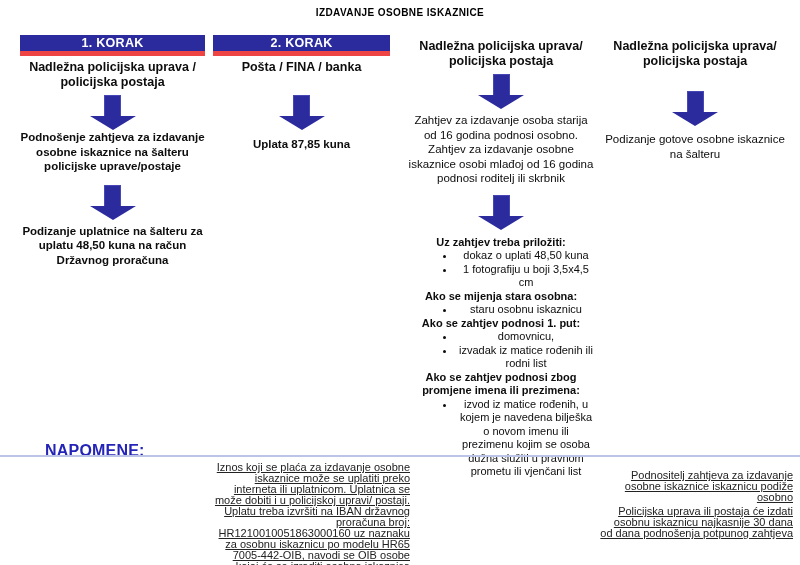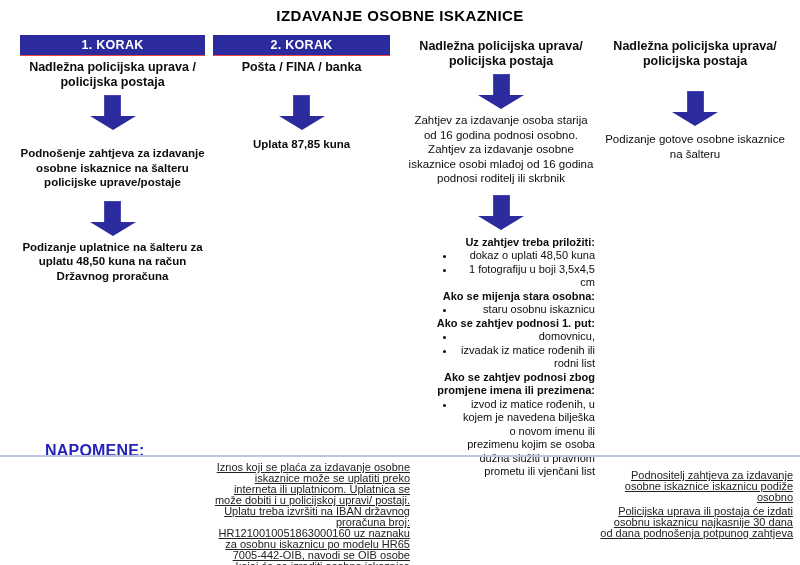--- a/index.html
+++ b/index.html
@@ -3,60 +3,60 @@
 <meta charset="utf-8">
 <style>
   * { margin:0; padding:0; box-sizing:border-box; }
   html,body { background:#ffffff; }
   .page {
     position:relative; width:800px; height:565px; background:#ffffff;
     font-family:"Liberation Sans", sans-serif; color:#111; overflow:hidden;
   }
   .title {
     position:absolute; top:7px; left:0; width:800px; text-align:center;
-    font-size:15px; font-weight:bold; letter-spacing:0.4px; color:#000;
+    font-size:10px; font-weight:bold; letter-spacing:0.4px; color:#000;
   }
   .col { position:absolute; top:35px; }
   .col-1 { left:20px;  width:185px; }
   .col-2 { left:213px; width:177px; }
   .col-3 { left:407px; width:188px; }
   .col-4 { left:600px; width:190px; }
   .step-bar {
     height:21px; background:#2b2b9e; color:#ffffff;
     display:flex; align-items:center; justify-content:center;
     font-size:12.5px; font-weight:bold; letter-spacing:0.3px;
-    border-bottom:1px solid #ef4444;
+    border-bottom:5px solid #ef4444;
   }
   .subheader {
     margin-top:4px; text-align:center; font-weight:bold;
     font-size:12.5px; line-height:15px; color:#0d0d0d;
   }
   .arrow { display:flex; flex-direction:column; align-items:center; }
   .arrow .stem { width:17px; height:21px; background:#2b2b9e; border:1px solid #4646b4; border-bottom:none; }
   .arrow .head {
     width:0; height:0;
     border-left:23px solid transparent; border-right:23px solid transparent;
     border-top:14px solid #2b2b9e;
   }
   .step-text {
     text-align:center; font-size:11.5px; line-height:14.5px; color:#0d0d0d;
   }
   .bold-step { font-weight:bold; }
   .col-1 .arrow-a { margin-top:5px; }
-  .col-1 .text-a { margin-top:16px; }
+  .col-1 .text-a { margin-top:0; }
   .col-1 .arrow-b { margin-top:11px; }
   .col-1 .text-b { margin-top:4px; }
   .col-2 .arrow-a { margin-top:20px; }
   .col-2 .text-a { margin-top:7px; }
   .col-3 .arrow-a { margin-top:5px; }
   .col-3 .intro { margin-top:4px; }
   .col-3 .arrow-b { margin-top:9px; }
   .col-4 .arrow-a { margin-top:22px; }
   .col-4 .text-a { margin-top:6px; }
-  .details { margin-top:6px; text-align:right; font-size:11px; line-height:13.5px; color:#0d0d0d; }
+  .details { margin-top:6px; text-align:center; font-size:11px; line-height:13.5px; color:#0d0d0d; }
   .details .d-heading { font-weight:bold; }
   .details ul { list-style:disc; margin:0 0 0 6px; padding-left:13px; }
   .details li { padding-left:1px;margin-left:30px; }
   .notes-label {
     position:absolute; left:45px; top:442px;
     font-size:16px; font-weight:bold; color:#2424b8; letter-spacing:0.2px;
   }
   .divider {
     position:absolute; left:0; top:455px; width:800px; height:0;
     border-top:2px solid #bcc5e6;

